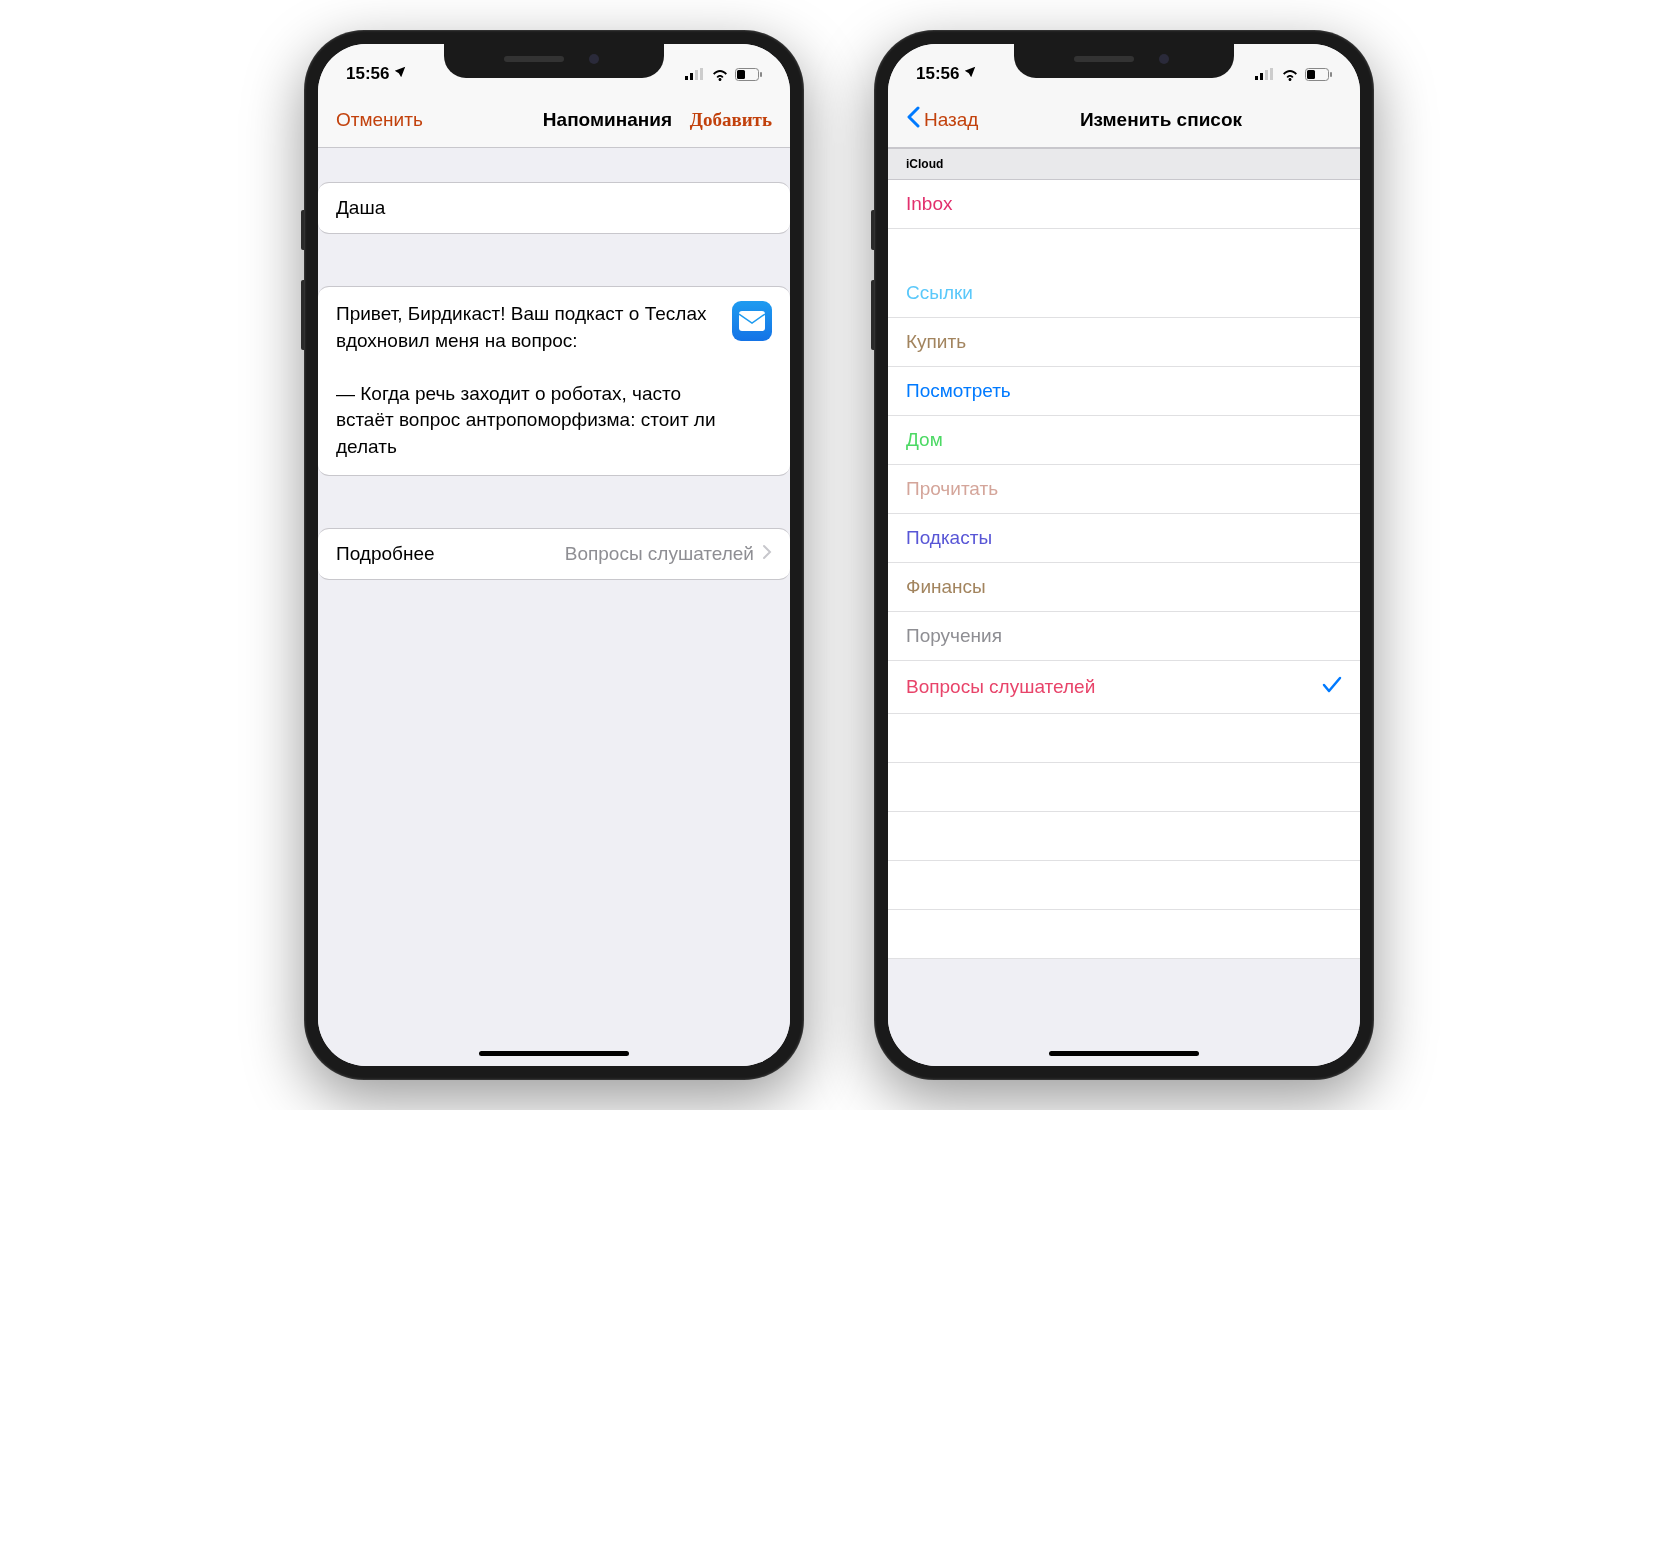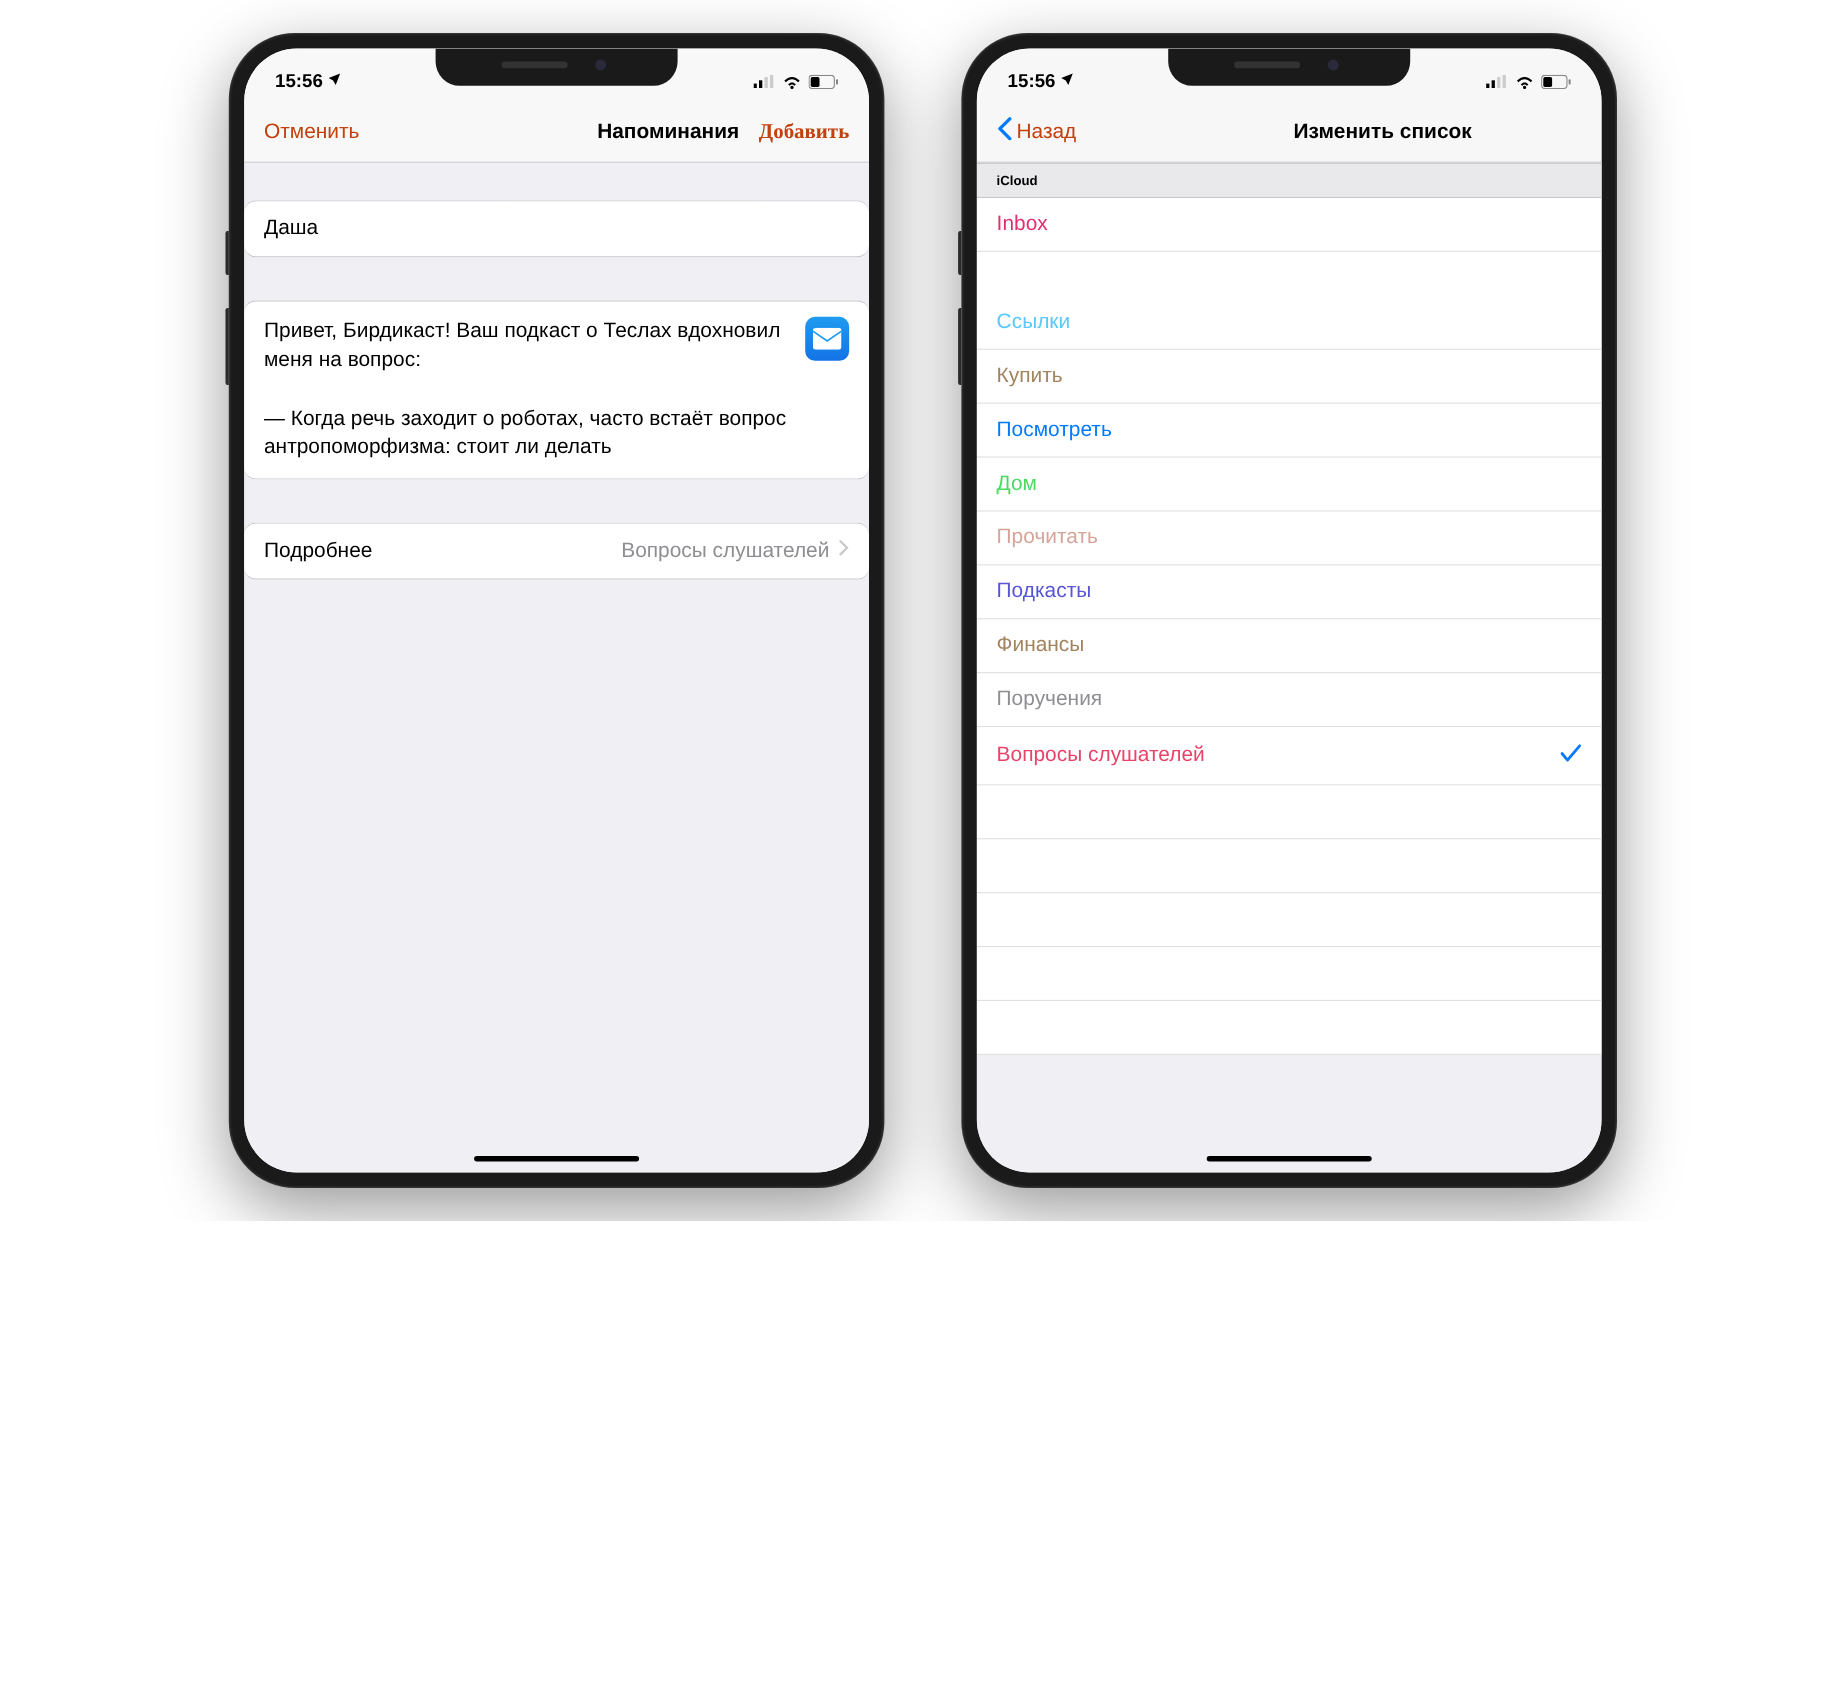--- a/index.html
+++ b/index.html
@@ -10,21 +10,21 @@
     body {
       background: #ffffff;
       display: flex;
       justify-content: center;
       align-items: flex-start;
       gap: 70px;
       padding: 30px;
       font-family: -apple-system, BlinkMacSystemFont, "Helvetica Neue", sans-serif;
     }
     .phone {
-      width: 596px;
+      width: 500px;
       height: 1050px;
       background: #1a1a1a;
       border-radius: 60px;
       padding: 14px;
       box-shadow: 0 20px 60px rgba(0,0,0,0.4), inset 0 0 3px rgba(255,255,255,0.3);
       position: relative;
     }
     .phone::before {
       content: "";
       position: absolute;
@@ -137,21 +137,21 @@
       color: #000;
       text-align: right;
       flex: 1;
     }
     .content {
       background: #efeff4;
       height: calc(100% - 48px - 56px);
       overflow: hidden;
     }
     .section {
-      margin-top: 39px;
+      margin-top: 52px;
     }
     .section:first-child {
       margin-top: 34px;
     }
     .cell {
       background: #fff;
       border-top: 0.5px solid #c8c7cc;
       border-bottom: 0.5px solid #c8c7cc;
       padding: 14px 18px;
       font-size: 19px;

